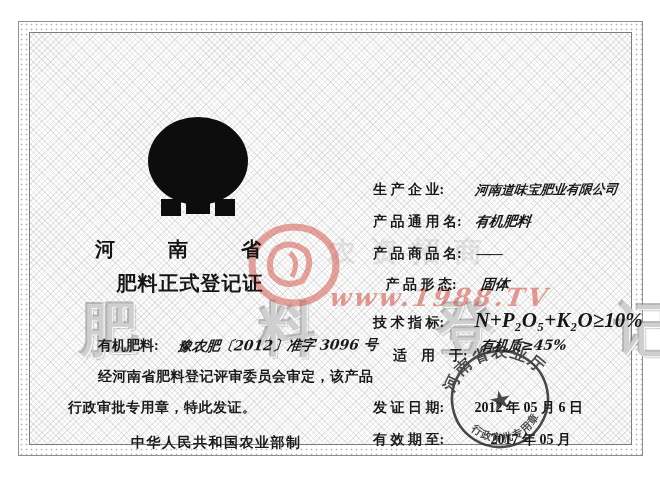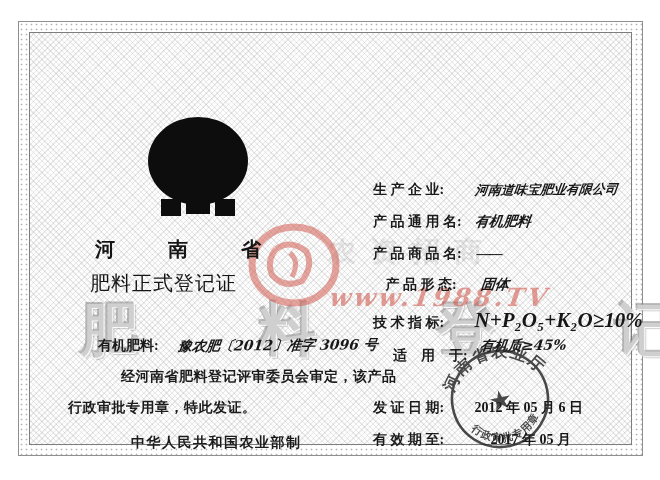--- a/index.html
+++ b/index.html
@@ -23,21 +23,21 @@
     letter-spacing:3px;color:rgba(210,92,80,.60);transform:skewX(-8deg);}
   .wm-logo{left:216px;top:190px;width:96px;height:84px;opacity:.55;}
   
   .emblem-circle{left:118px;top:84px;width:100px;height:88px;background:#0d0d0d;border-radius:50%;}
   .foot{background:#0d0d0d;}
   .foot-l{left:131px;top:166px;width:20px;height:17px;}
   .foot-m{left:156px;top:168px;width:24px;height:13px;}
   .foot-r{left:185px;top:166px;width:20px;height:17px;}
   
   .title1{left:60px;top:203px;width:200px;text-align:center;font-size:20px;font-weight:bold;letter-spacing:24px;color:#151515;}
-  .title2{left:60px;top:237px;width:200px;text-align:left;font-size:20px;font-weight:normal;letter-spacing:1px;color:#151515;}
+  .title2{left:60px;top:237px;width:200px;text-align:center;font-size:20px;font-weight:bold;letter-spacing:1px;color:#151515;}
   
   .row{font-size:14px;font-weight:bold;color:#1b1b1b;}
   .lbl{display:inline-block;}
   .val-hand{font-family:"DejaVu Serif",serif;font-style:italic;font-weight:700;display:inline-block;transform:skewX(-7deg) rotate(-.5deg);color:#181818;}
   .val-print{font-weight:bold;color:#161616;}
   .body-text{font-size:14px;font-weight:bold;color:#1b1b1b;letter-spacing:.5px;}
   
   .seal{left:404px;top:300px;width:132px;height:132px;opacity:.82;transform:rotate(-12deg);}
 </style>
 </head>
@@ -61,21 +61,21 @@
       <div class="abs foot foot-m"></div>
       <div class="abs foot foot-r"></div>
 
       <div class="abs title1">河 南 省</div>
       <div class="abs title2">肥料正式登记证</div>
 
       <div class="abs row" style="left:68px;top:304px;">
         <span class="lbl">有机肥料:</span>
         <span class="val-hand" style="margin-left:16px;font-size:14px;">豫农肥〔2012〕准字 3096 号</span>
       </div>
-      <div class="abs body-text" style="left:68px;top:335px;padding-left:23px;">经河南省肥料登记评审委员会审定，该产品</div>
+      <div class="abs body-text" style="left:68px;top:335px;">经河南省肥料登记评审委员会审定，该产品</div>
       <div class="abs body-text" style="left:38px;top:366px;">行政审批专用章，特此发证。</div>
       <div class="abs body-text" style="left:101px;top:401px;letter-spacing:1.5px;">中华人民共和国农业部制</div>
 
       <div class="abs row" style="left:343px;top:148px;">
         <span class="lbl" style="width:96px;">生 产 企 业:</span>
         <span class="val-hand" style="font-size:13px;margin-left:2px;">河南道味宝肥业有限公司</span>
       </div>
       <div class="abs row" style="left:343px;top:180px;">
         <span class="lbl" style="width:96px;">产 品 通 用 名:</span>
         <span class="val-hand" style="font-size:14px;margin-left:2px;">有机肥料</span>

